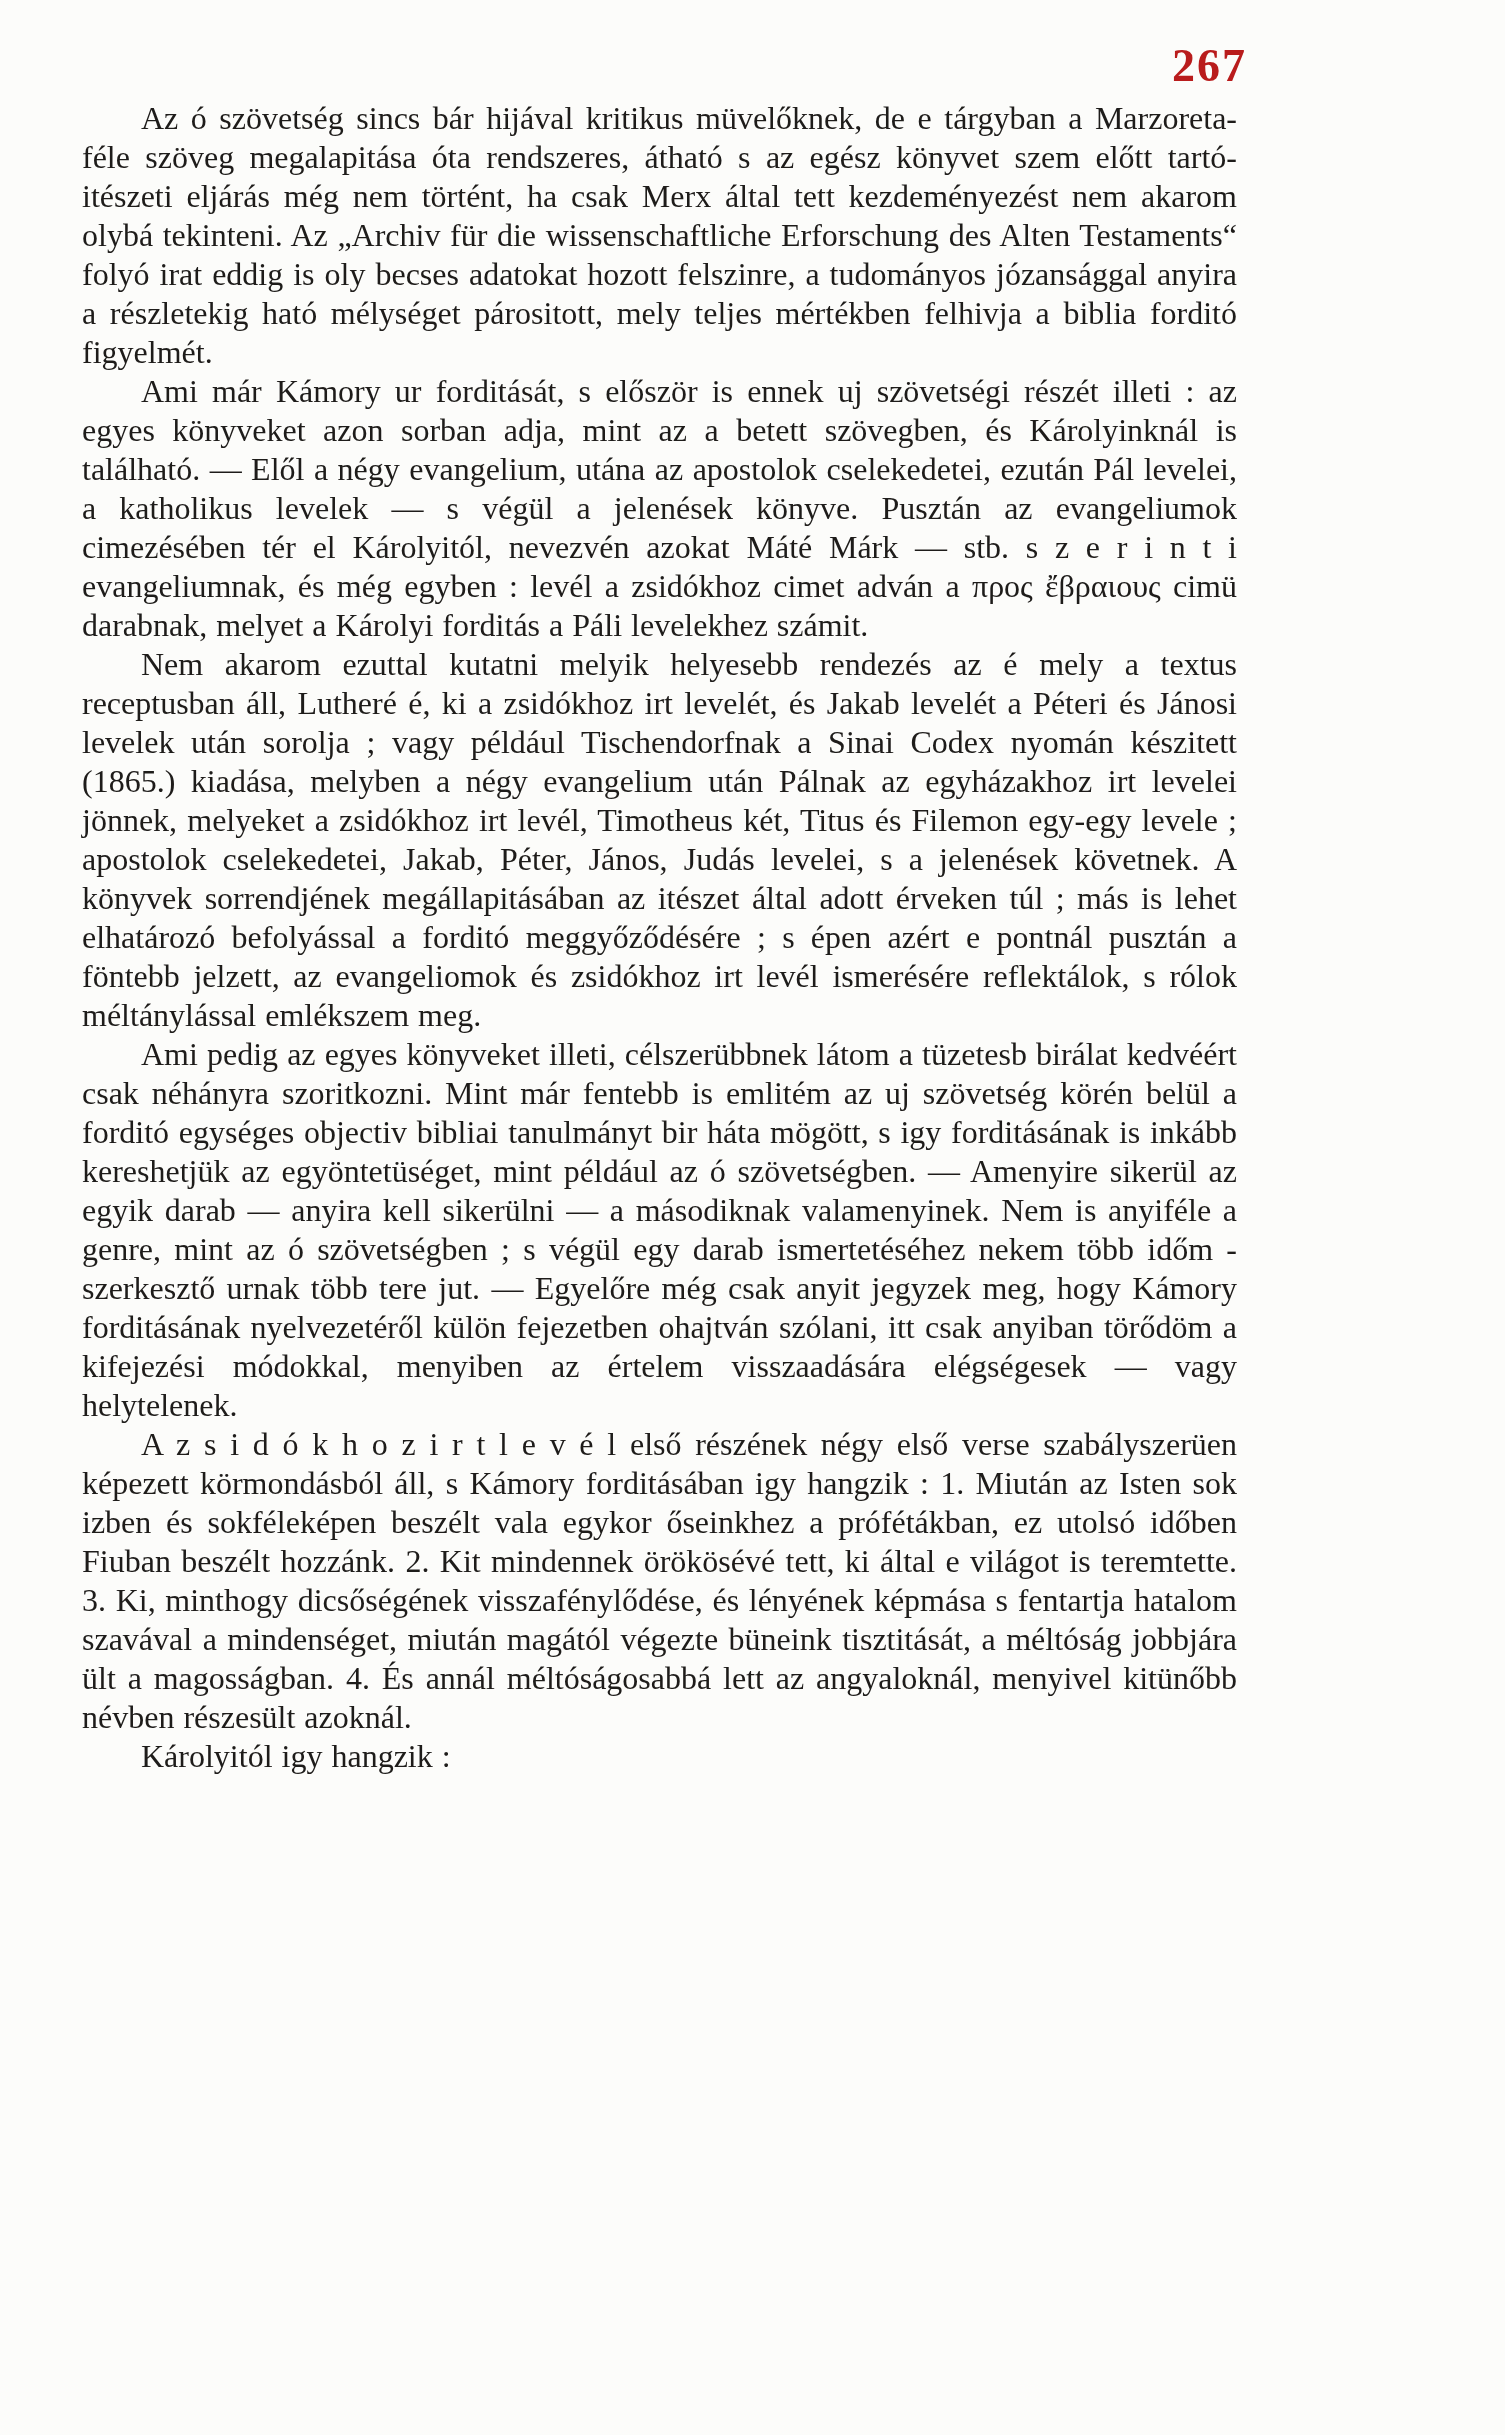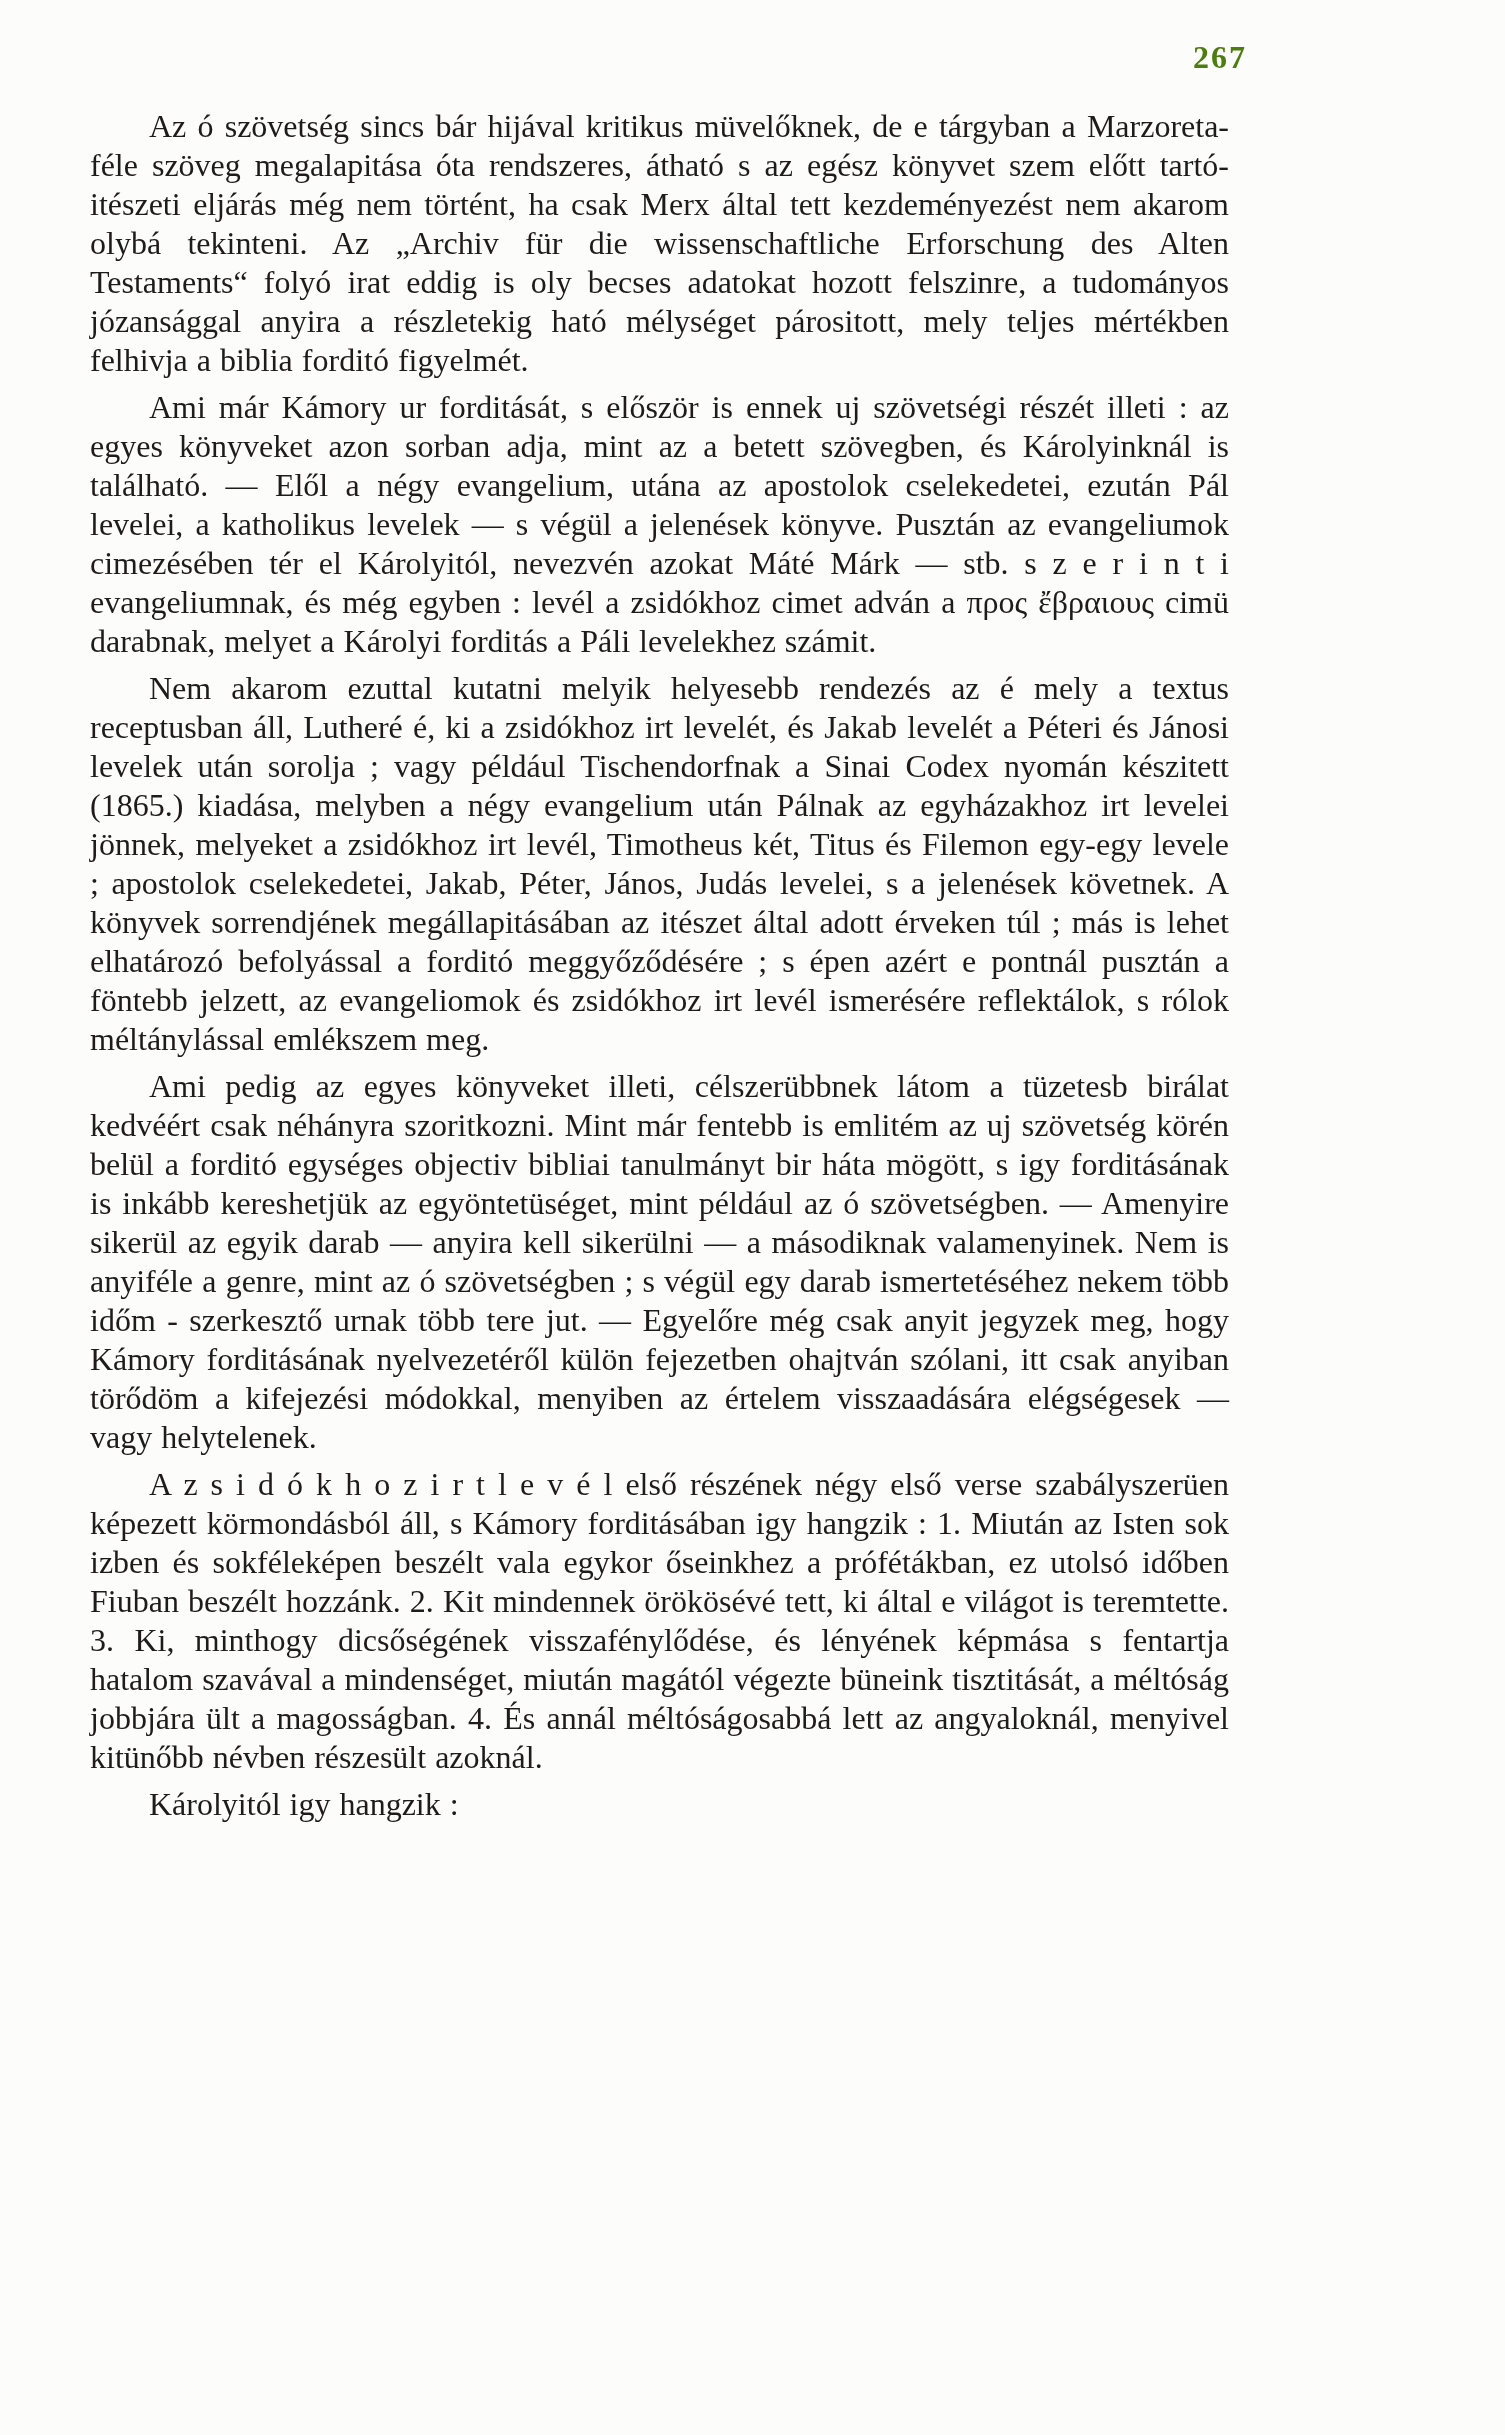--- a/index.html
+++ b/index.html
@@ -15,38 +15,38 @@
     width: 1506px;
     height: 2435px;
     background: #fcfcfa;
     color: #211f1c;
     overflow: hidden;
   }
   .page-number {
     position: absolute;
     top: 39px;
     right: 259px;
-    font-size: 32px;
+    font-size: 46px;
     font-weight: bold;
     letter-spacing: 2px;
-    color: #4d7c0f;
+    color: #b91c1c;
     text-align: center;
   }
   .text-block {
     position: absolute;
     top: 99px;
     left: 82px;
     width: 1155px;
     font-size: 32px;
     line-height: 39px;
     text-align: justify;
     color: #1e1c1a;
   }
   .para {
-    margin: 8px;
+    margin: 0;
     text-indent: 59px;
     word-spacing: 1px;
   }
 </style>
 </head>
 <body>
 
 <div class="page">
 
   <span class="page-number">267</span>

